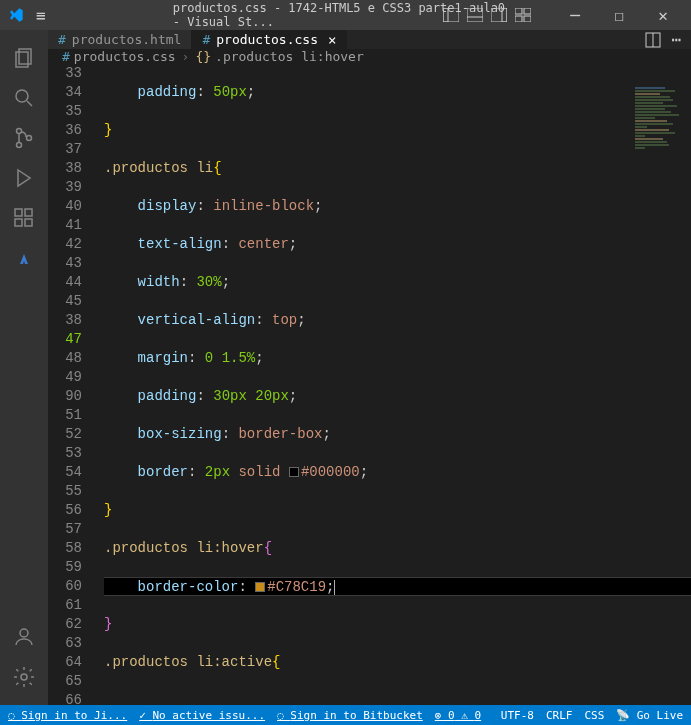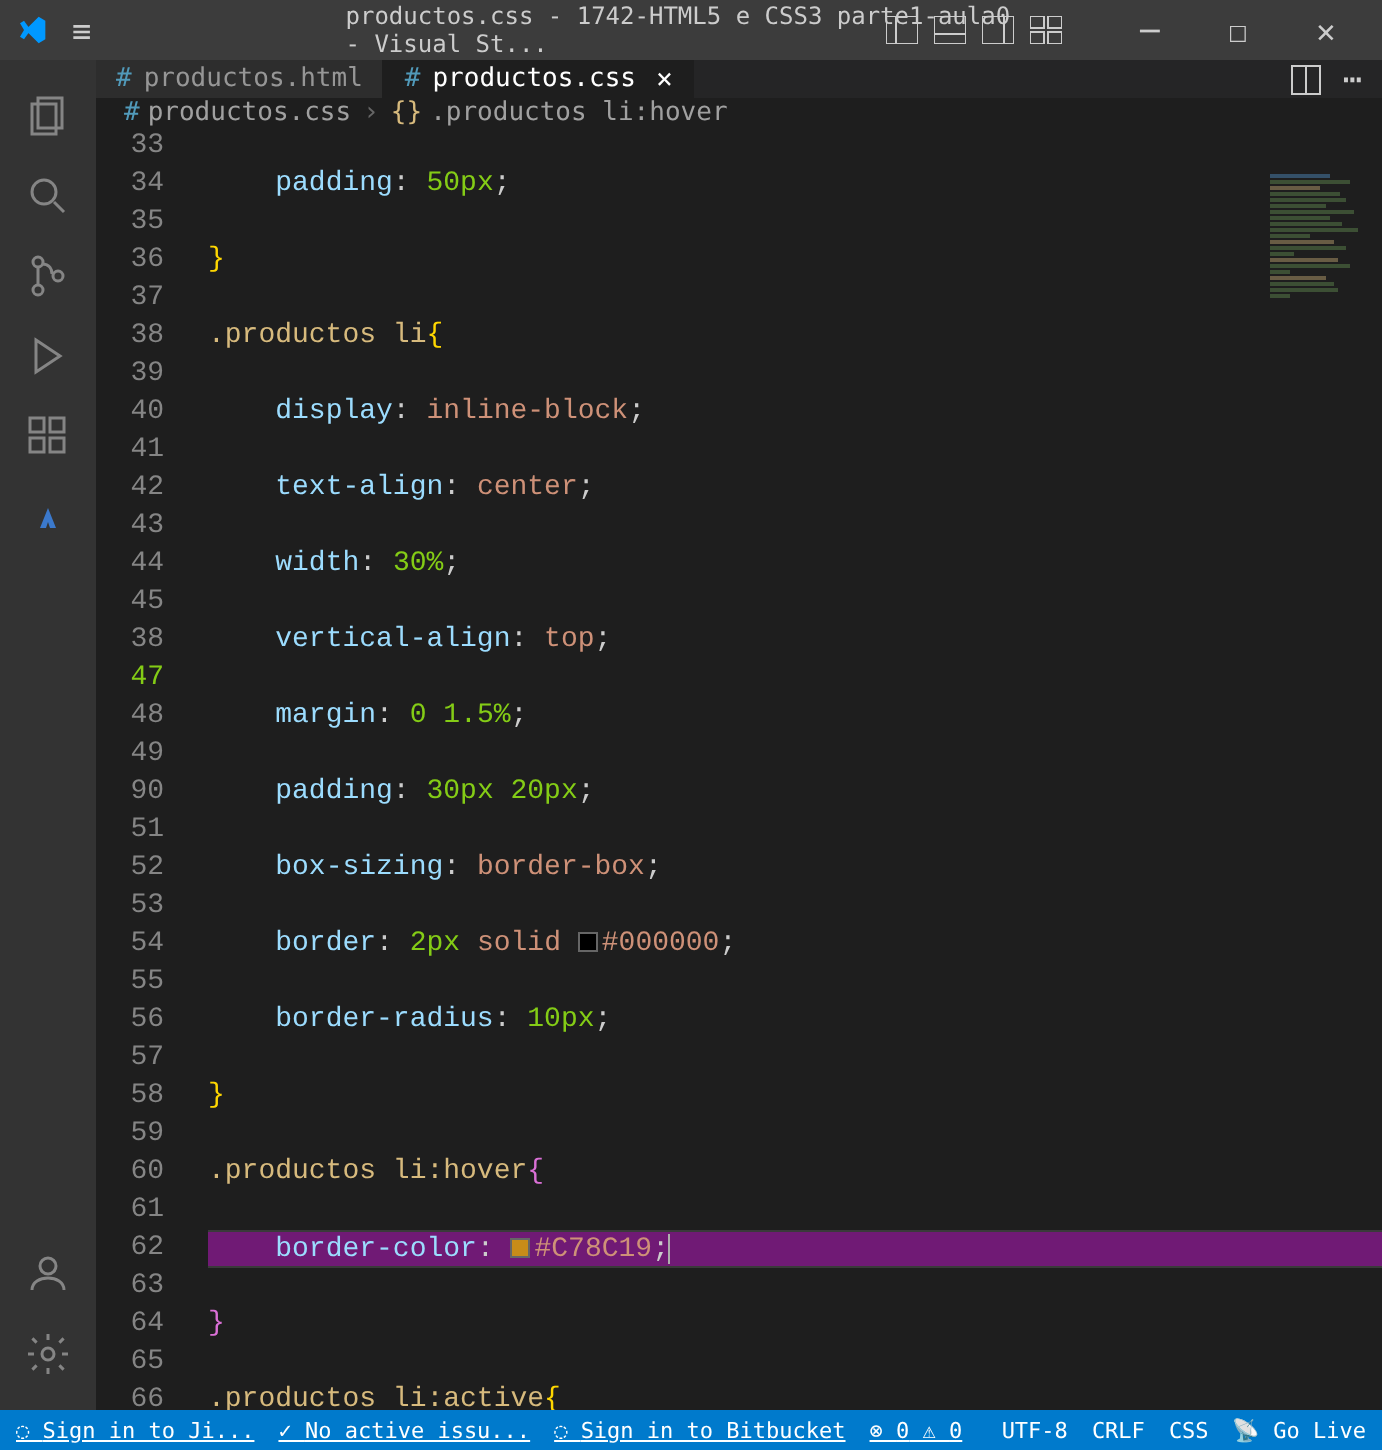--- a/index.html
+++ b/index.html
@@ -169,21 +169,21 @@
     .code-lines {
       flex: 1;
       white-space: pre;
       padding-left: 6px;
     }
     .code-line {
       height: 19px;
       position: relative;
     }
     .code-line.highlighted {
-      background: #701a75;
+      background: #000000;
       border: 1px solid #3a3a3a;
       border-left: none;
       border-right: none;
     }
     .tok-sel { color: #d7ba7d; }
     .tok-prop { color: #9cdcfe; }
     .tok-val { color: #ce9178; }
     .tok-num { color: #84cc16; }
     .tok-punct { color: #cccccc; }
     .tok-brace { color: #ffd700; }
@@ -403,21 +403,20 @@
 <div class="code-line"><span class="tok-brace">}</span></div>
 <div class="code-line"><span class="tok-sel">.productos li</span><span class="tok-brace">{</span></div>
 <div class="code-line">    <span class="tok-prop">display</span><span class="tok-punct">: </span><span class="tok-val">inline-block</span><span class="tok-punct">;</span></div>
 <div class="code-line">    <span class="tok-prop">text-align</span><span class="tok-punct">: </span><span class="tok-val">center</span><span class="tok-punct">;</span></div>
 <div class="code-line">    <span class="tok-prop">width</span><span class="tok-punct">: </span><span class="tok-num">30%</span><span class="tok-punct">;</span></div>
 <div class="code-line">    <span class="tok-prop">vertical-align</span><span class="tok-punct">: </span><span class="tok-val">top</span><span class="tok-punct">;</span></div>
 <div class="code-line">    <span class="tok-prop">margin</span><span class="tok-punct">: </span><span class="tok-num">0 1.5%</span><span class="tok-punct">;</span></div>
 <div class="code-line">    <span class="tok-prop">padding</span><span class="tok-punct">: </span><span class="tok-num">30px 20px</span><span class="tok-punct">;</span></div>
 <div class="code-line">    <span class="tok-prop">box-sizing</span><span class="tok-punct">: </span><span class="tok-val">border-box</span><span class="tok-punct">;</span></div>
 <div class="code-line">    <span class="tok-prop">border</span><span class="tok-punct">: </span><span class="tok-num">2px</span> <span class="tok-val">solid</span> <span class="color-box" style="background:#000000"></span><span class="tok-val">#000000</span><span class="tok-punct">;</span></div>
-<div class="code-line">    <span class="tok-prop">border-radius</span><span class="tok-punct">: </span><span class="tok-num">10px</span><span class="tok-punct">;</span></div>
 <div class="code-line"><span class="tok-brace">}</span></div>
 <div class="code-line"><span class="tok-sel">.productos li:hover</span><span class="tok-brace2">{</span></div>
 <div class="code-line highlighted">    <span class="tok-prop">border-color</span><span class="tok-punct">: </span><span class="color-box" style="background:#C78C19"></span><span class="tok-val">#C78C19</span><span class="tok-punct">;</span><span class="cursor"></span></div>
 <div class="code-line"><span class="tok-brace2">}</span></div>
 <div class="code-line"><span class="tok-sel">.productos li:active</span><span class="tok-brace">{</span></div>
 
 
 
 
 

